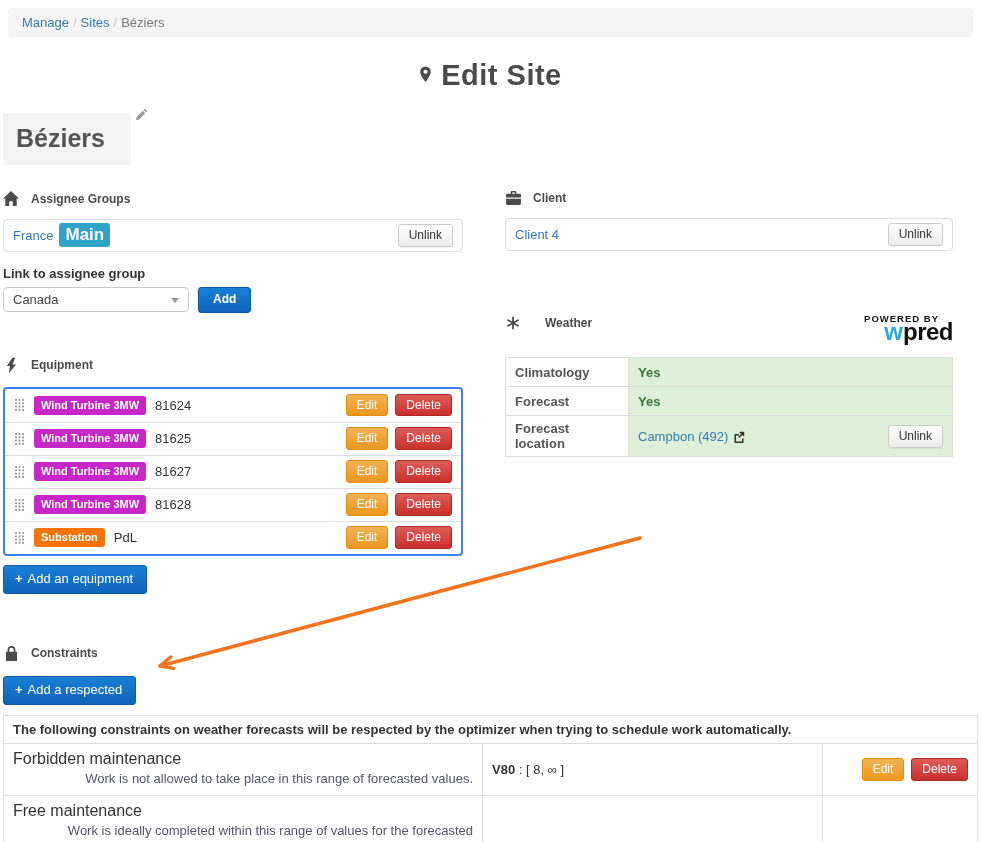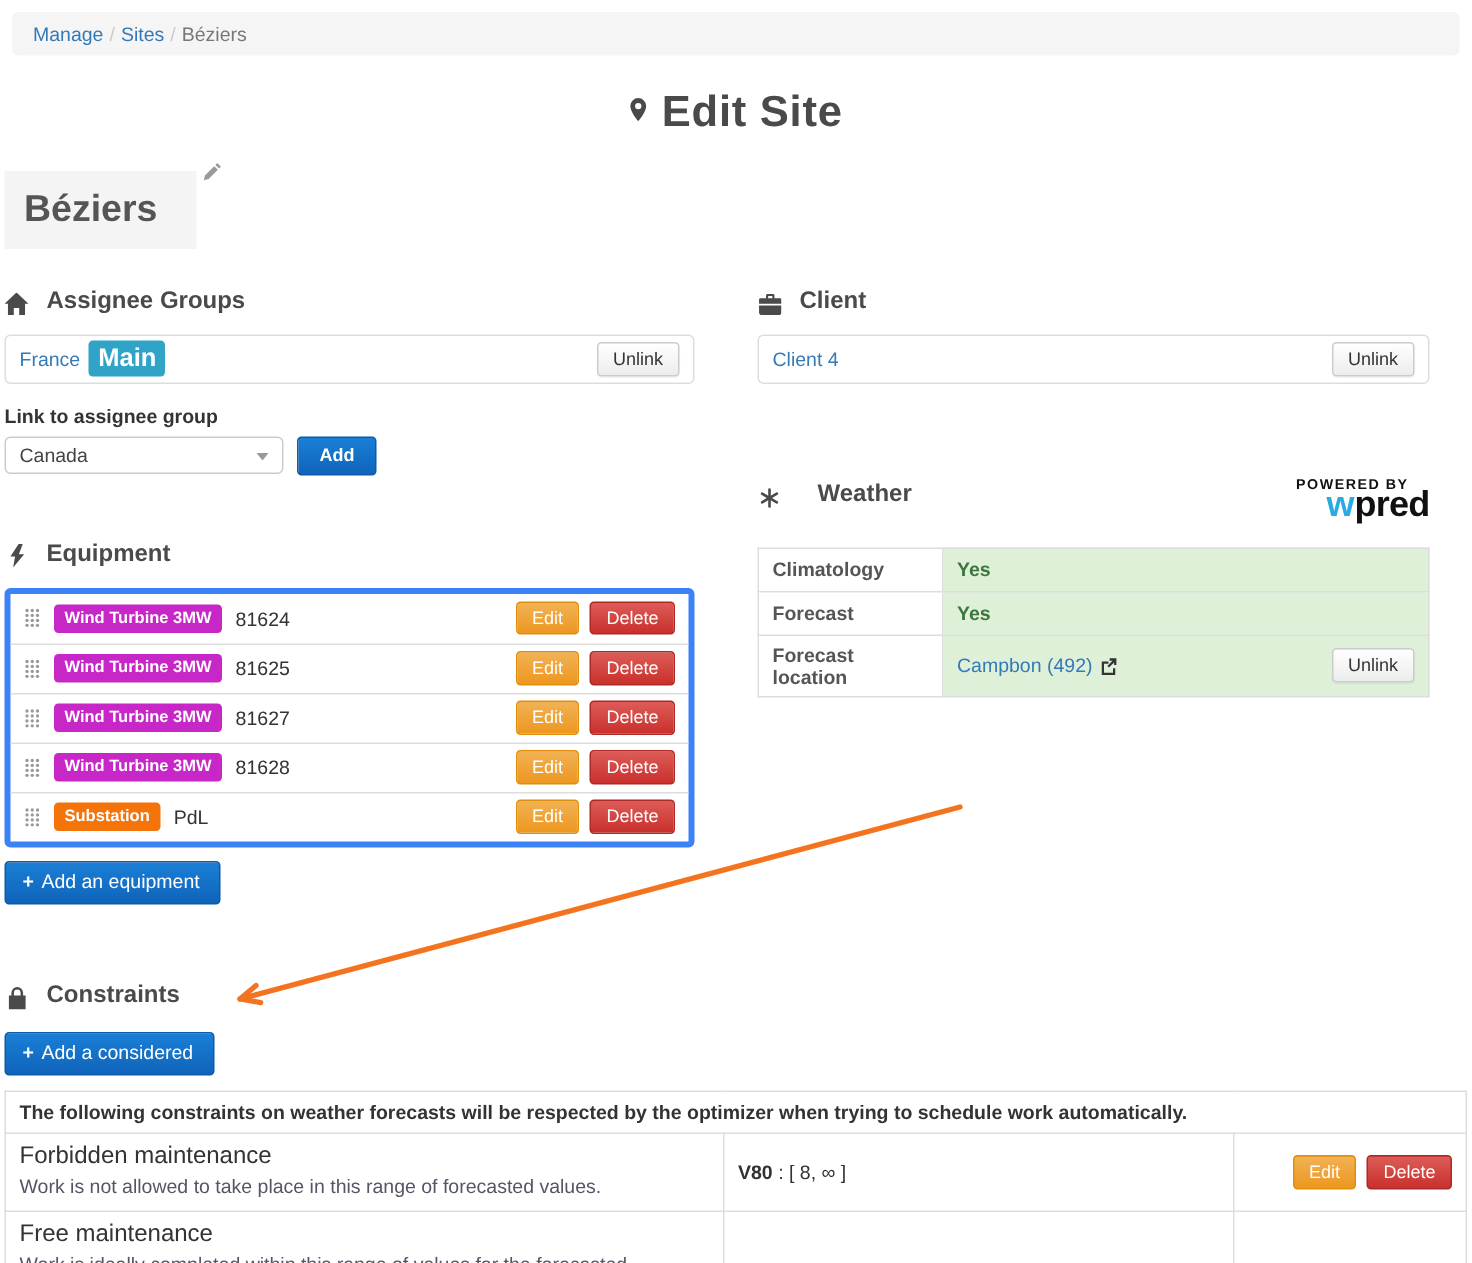--- a/index.html
+++ b/index.html
@@ -34,22 +34,22 @@
   .pencil { display:inline-block; vertical-align: 26px; margin-left:4px; cursor:pointer; }
 
   
   .cols {
     display:grid; grid-template-columns: 460px 448px; column-gap: 42px;
     padding-left: 3px; margin-top: 26px;
   }
   .section { margin-top: 0; }
   .section + .section { margin-top: 44px; }
   h2.sec-title {
-    font-size: 16px; font-weight: bold; color:#4a4a4a; margin-bottom: 13px;
-    display:flex; align-items:flex-end; gap: 12px;
+    font-size: 12px; font-weight: bold; color:#4a4a4a; margin-bottom: 13px;
+    display:flex; align-items:center; gap: 12px;
   }
   h2.sec-title .sicon { display:inline-flex; width:16px; justify-content:center; }
 
   
   .item-box {
     border:1px solid #ddd; border-radius:4px; padding: 4px 9px;
     display:flex; align-items:center; min-height: 30px; background:#fff;
   }
   .item-box .grow { flex:1; }
 
@@ -83,21 +83,21 @@
     background:#fff; display:flex; align-items:center; padding: 0 9px;
     color:#444; cursor:pointer; position:relative;
   }
   .fake-select .caret {
     position:absolute; right:9px; top:10px; width:0; height:0;
     border-left:4px solid transparent; border-right:4px solid transparent;
     border-top:5px solid #999;
   }
 
   
-  .eq-list { border:4px solid #3b82f6; border-radius:4px; background:#fff; }
+  .eq-list { border:2px solid #3b82f6; border-radius:4px; background:#fff; }
   .eq-row {
     display:flex; align-items:center; gap:9px; padding: 5px 9px; height:33px;
   }
   .eq-row + .eq-row { border-top:1px solid #ddd; }
   .drag { cursor:grab; display:inline-flex; }
   .type-badge {
     color:#fff; font-size:11px; font-weight:bold; border-radius:3px;
     padding: 3px 7px 4px; white-space:nowrap;
   }
   .type-turbine { background:#c627c6; }
@@ -120,21 +120,21 @@
   .loc-cell { display:flex; align-items:center; }
   .loc-cell .grow { flex:1; }
   .ext-icon { display:inline-flex; margin-left:5px; vertical-align:-2px; }
 
   
   .constraints-sec { padding-left:3px; margin-top: 52px; }
   table.ctable { border-collapse: collapse; width: 975px; margin-top: 10px; background:#fff; }
   table.ctable td { border:1px solid #ddd; padding: 6px 9px; vertical-align: middle; }
   td.chead { font-weight: bold; color:#333; padding: 6px 9px; }
   .cname { font-size: 16px; color:#333; margin-bottom: 2px; }
-  .cdesc { color:#556; line-height: 1.45; }
+  .cdesc { color:#556; line-height: 1.45; text-align: right; }
   td.cval { width: 340px; color:#333; }
   td.cval b { font-weight:bold; }
   td.cact { width: 155px; }
   td.cact .row-actions { justify-content:flex-end; }
 
   
   .arrow-svg { position:absolute; left:140px; top:528px; pointer-events:none; }
 
   svg.gly { fill:#4a4a4a; }
 </style>
@@ -390,21 +390,21 @@
 
 <div class="constraints-sec">
   <h2 class="sec-title">
     <span class="sicon">
       <svg class="gly" width="13" height="15" viewBox="0 0 14 16">
           <path fill-rule="evenodd" d="M7 0a4.2 4.2 0 0 1 4.2 4.2V6H13v10H1V6h1.8V4.2A4.2 4.2 0 0 1 7 0zm0 1.8A2.4 2.4 0 0 0 4.6 4.2V6h4.8V4.2A2.4 2.4 0 0 0 7 1.8z"></path>
         </svg>
     </span>
     <span>Constraints</span>
   </h2>
-  <button class="btn btn-primary btn-add" style="margin-top:2px;"><span class="plus">+</span><span>Add a considered</span></button>
+  <button class="btn btn-primary btn-add" style="margin-top:2px;"><span class="plus">+</span><span>Add a respected</span></button>
 
   <table class="ctable">
     <tbody>
         <tr>
       <td class="chead" colspan="3">The following constraints on weather forecasts will be respected by the optimizer when trying to schedule work automatically.</td>
     </tr>
     <tr>
       <td>
         <div class="cname">Forbidden maintenance</div>
         <div class="cdesc">Work is not allowed to take place in this range of forecasted values.</div>

